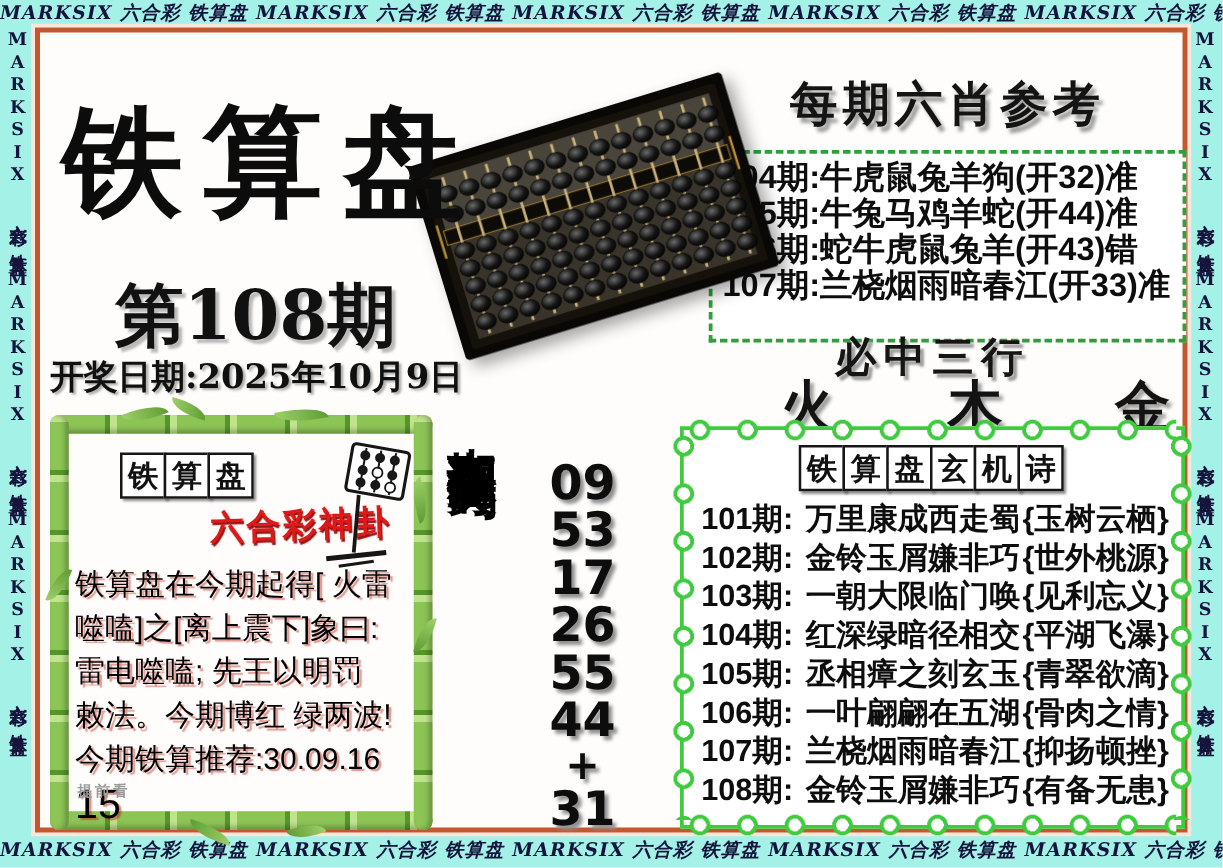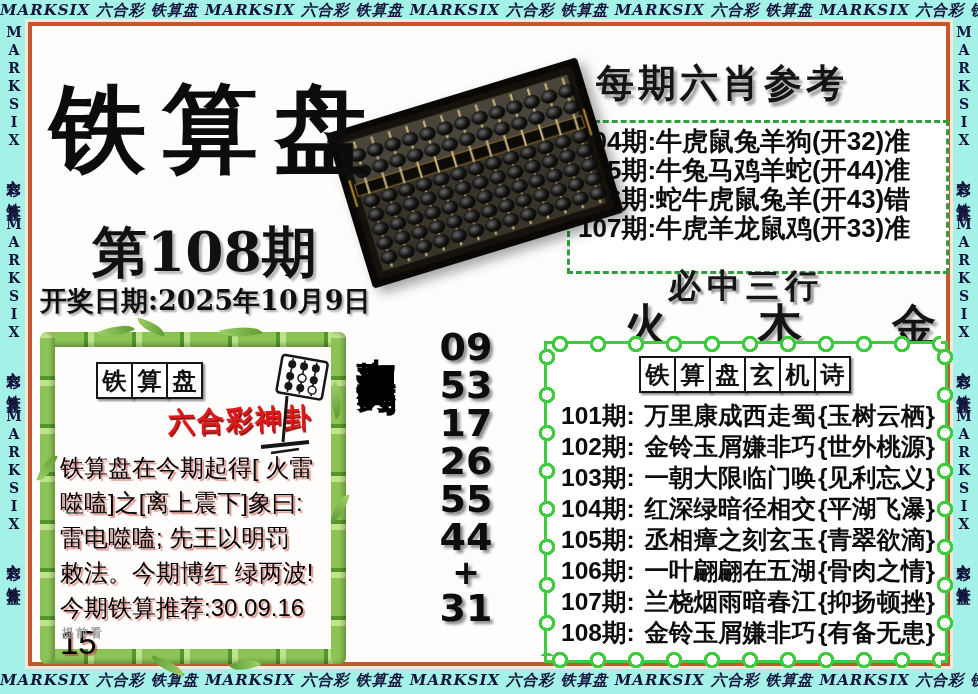--- a/index.html
+++ b/index.html
@@ -30,42 +30,42 @@
   .issue-no{position:absolute;left:60px;top:190px;font-size:55px;font-weight:900;
     font-family:"DejaVu Serif",serif;color:#111;text-shadow:3px 3px 2px #b9b9b9;z-index:3;}
   .draw-date{position:absolute;left:8px;top:257px;font-size:27px;font-weight:900;
     font-family:"DejaVu Serif",serif;color:#101010;text-shadow:2px 2px 2px #a9a9a9;z-index:3;}
 
   
   .abacus-wrap{position:absolute;left:312px;top:66px;width:262px;height:162px;
     transform:rotate(-17deg);z-index:2;filter:drop-shadow(5px 7px 6px rgba(0,0,0,.35));}
 
   
-  .sz-title{position:absolute;left:488px;top:32px;width:404px;text-align:center;
+  .sz-title{position:absolute;left:524px;top:32px;width:404px;text-align:center;
     font-size:38px;font-weight:900;font-family:Liberation Mono, monospace;color:#141414;
     text-shadow:3px 4px 3px #9a9a9a;letter-spacing:4px;}
   .sz-box{position:absolute;left:535px;top:94px;width:382px;height:154px;
     border:3px dashed #2f9e3c;background:#fff;padding:4px 0 0 8px;box-sizing:border-box;}
   .sz-row{font-size:26px;font-weight:bold;line-height:29px;color:#0d0d0d;white-space:nowrap;}
 
   
   .three-title{position:absolute;left:512px;top:238px;width:404px;text-align:center;
     font-size:33px;font-weight:900;font-family:"DejaVu Serif",serif;color:#151515;
     text-shadow:3px 3px 2px #9a9a9a;letter-spacing:6px;}
   .three-elems{position:absolute;left:592px;top:270px;width:312px;display:flex;
     justify-content:space-between;}
   .elem{font-size:44px;font-weight:900;font-family:"DejaVu Serif",serif;color:#131313;
     text-shadow:3px 3px 3px #9a9a9a;}
 
   
   .pred-label{position:absolute;left:318px;top:300px;height:338px;
     writing-mode:vertical-rl;text-orientation:upright;font-size:40px;font-weight:900;
     color:#000;letter-spacing:3px;z-index:3;}
   .pred-nums{position:absolute;left:392px;top:262px;width:84px;height:378px;
-    display:flex;flex-direction:column;justify-content:center;align-items:center;z-index:3;}
+    display:flex;flex-direction:column;justify-content:flex-end;align-items:center;z-index:3;}
   .num{font-size:38px;font-weight:900;font-family:"DejaVu Sans",sans-serif;color:#0d0d0d;
     text-shadow:3px 3px 3px #8e8e8e;line-height:1;}
   .pred-nums .num:nth-child(7){font-size:33px;}
 
   
   .bamboo{position:absolute;left:8px;top:306px;width:306px;height:332px;z-index:2;}
   .bb{position:absolute;border-radius:7px;}
   .bb-t,.bb-b{left:0;right:0;height:15px;
     background:repeating-linear-gradient(90deg,#bfe48d 0 6px,#8cc455 6px 44px,#55962b 44px 48px);
     box-shadow:inset 0 -3px 4px rgba(0,0,0,.25);}
@@ -255,21 +255,21 @@
         </g>
       <rect x="2" y="2" width="260" height="160" rx="8" fill="none" stroke="#0a0806" stroke-width="10"></rect>
     </svg>
   </div>
 
   <div class="sz-title">每期六肖参考</div>
   <div class="sz-box">
       <div class="sz-row">104期:牛虎鼠兔羊狗(开32)准</div>
       <div class="sz-row">105期:牛兔马鸡羊蛇(开44)准</div>
       <div class="sz-row">106期:蛇牛虎鼠兔羊(开43)错</div>
-      <div class="sz-row">107期:牛虎羊龙鼠鸡(开33)准</div>
+      <div class="sz-row">107期:兰桡烟雨暗春江(开33)准</div>
     </div>
 
   <div class="three-title">必中三行</div>
   <div class="three-elems">
       <div class="elem">火</div>
       <div class="elem">木</div>
       <div class="elem">金</div>
     </div>
 
   <div class="pred-label">本期预测开奖号码</div>

